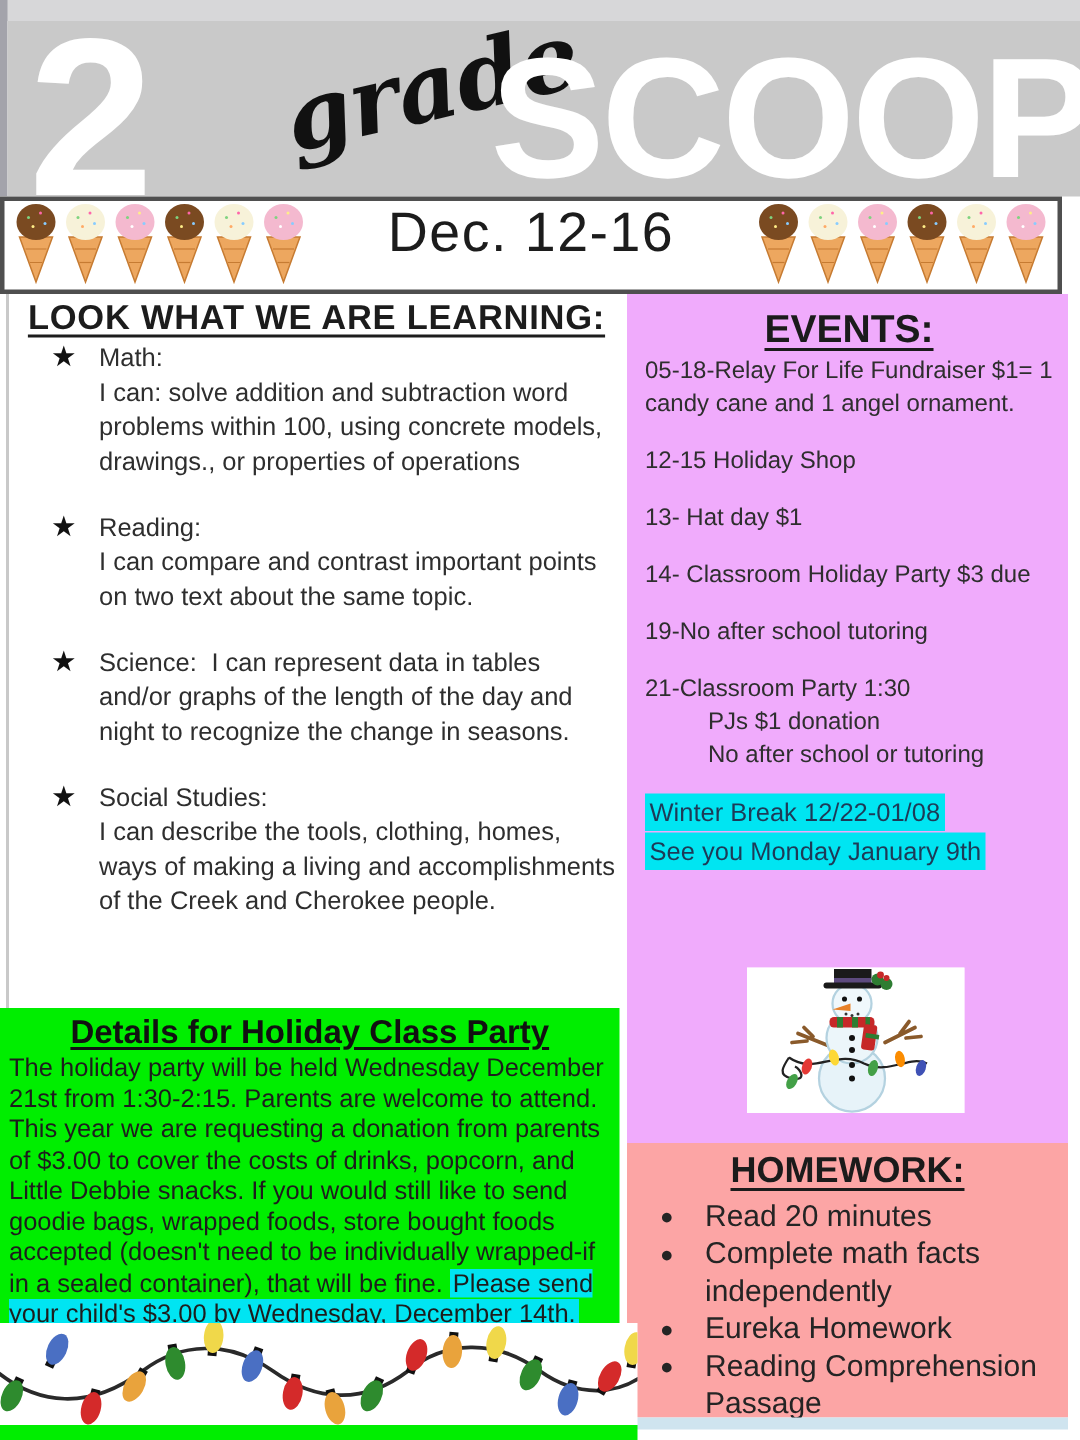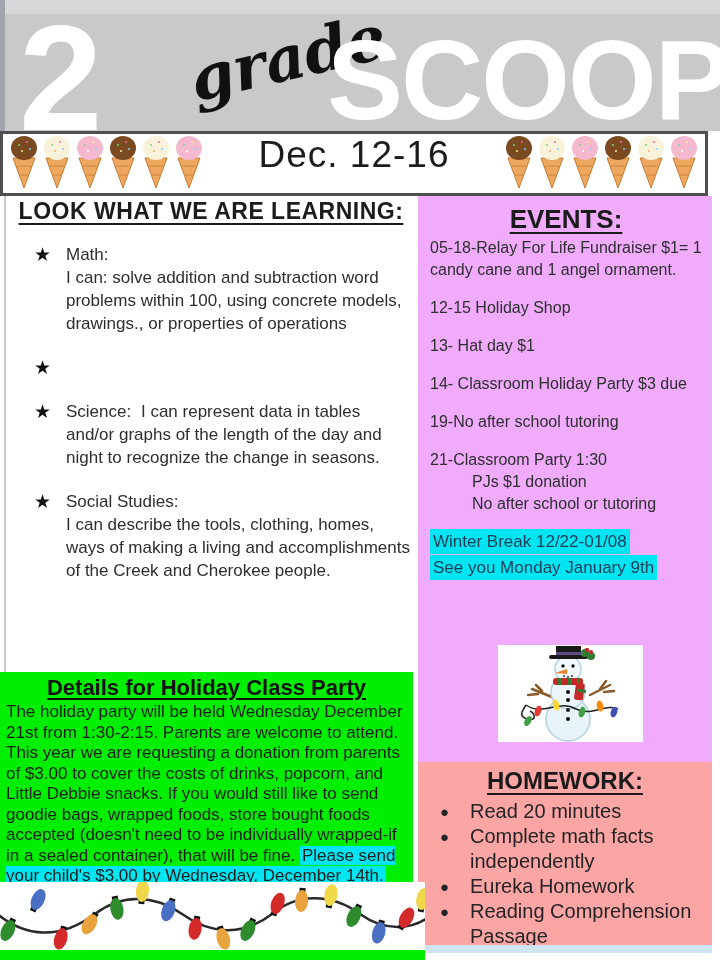--- a/index.html
+++ b/index.html
@@ -21,21 +21,21 @@
   #date-band { position:absolute; left:0; top:131px; width:708px; height:65px; background:#ffffff;
                border:3px solid #4f4f4f; display:flex; align-items:flex-start; justify-content:space-between; padding:0 6px; }
   .cone-group { display:flex; gap:3px; }
   .date-text { font-size:37px; color:#1c1c1c; letter-spacing:1px; white-space:nowrap; }
 
   
   #left-line { position:absolute; left:4px; top:196px; width:2px; height:686px; background:#c9c9c9; }
   #learning { position:absolute; left:8px; top:198px; width:406px; }
   .learning-title { font-size:23px; font-weight:700; color:#1c1c1c; text-align:center;
                     text-decoration:underline; text-decoration-thickness:2px; text-underline-offset:4px;
-                    letter-spacing:0.5px; margin-bottom:18px; white-space:nowrap; }
+                    letter-spacing:0.5px; margin-bottom:2px; white-space:nowrap; }
   .learn-item { display:flex; margin-bottom:21px; }
   .star { width:58px; padding-left:26px; font-size:19px; color:#111; flex:none; line-height:23px; }
   .learn-text { flex:1; font-size:17px; line-height:23px; color:#2e2e2e; padding-right:4px; }
   .learn-label { display:block; }
   .learn-item.inline .learn-label { display:inline; margin-right:5px; }
 
   
   #events-panel { position:absolute; left:418px; top:196px; width:294px; height:566px; background:#f0abfc; padding:8px 10px 0 12px; }
   .events-title { font-size:26px; font-weight:700; color:#1b1b1b; text-align:center;
                   text-decoration:underline; text-decoration-thickness:2px; text-underline-offset:4px; margin-bottom:2px; }
@@ -217,20 +217,24 @@
     <div class="learn-item">
       <span class="star">★</span>
       <div class="learn-text">
         <span class="learn-label">Math:</span>
         <span class="learn-body">I can: solve addition and subtraction word problems within 100, using concrete models, drawings., or properties of operations</span>
       </div>
     </div>
 
     <div class="learn-item">
       <span class="star">★</span>
+      <div class="learn-text">
+        <span class="learn-label">Reading:</span>
+        <span class="learn-body">I can compare and contrast important points on two text about the same topic.</span>
+      </div>
     </div>
 
     <div class="learn-item inline">
       <span class="star">★</span>
       <div class="learn-text">
         <span class="learn-label">Science:</span>
         <span class="learn-body">I can represent data in tables and/or graphs of the length of the day and night to recognize the change in seasons.</span>
       </div>
     </div>
 

